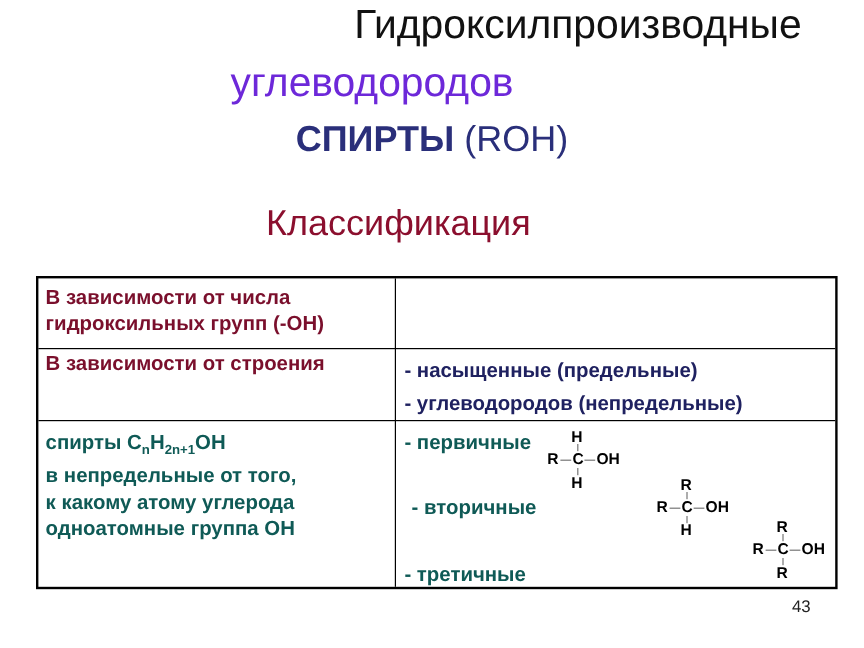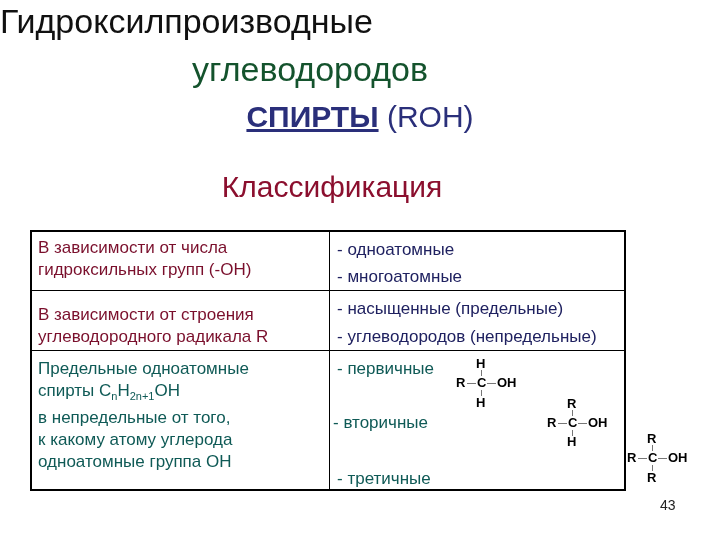--- a/index.html
+++ b/index.html
@@ -1,22 +1,22 @@
 <!DOCTYPE html>
 <html><head>
 <meta charset="utf-8">
 <style>
   html, body { margin:0; padding:0; }
   body { width:720px; height:540px; background:#ffffff; position:relative; overflow:hidden; font-family:"Liberation Sans", sans-serif; }
-  .title1 { position:absolute; left:0; width:668px; top:2px; text-align:left; font-size:34px; color:#111; }
-  .title2 { position:absolute; left:0; width:620px; top:50px; text-align:center; font-size:34px; color:#14532d; }
+  .title1 { position:absolute; left:0; width:668px; top:2px; text-align:right; font-size:34px; color:#111; }
+  .title2 { position:absolute; left:0; width:620px; top:50px; text-align:center; font-size:34px; color:#6d28d9; }
   .title3 { position:absolute; left:0; width:720px; top:100px; text-align:center; font-size:30px; color:#2a2f7a; }
-  .title3 b { font-weight:bold;text-decoration:underline; }
+  .title3 b { font-weight:bold; }
   .subtitle { position:absolute; left:0; width:664px; top:170px; text-align:center; font-size:30px; color:#8b0f2e; }
-  .tbl { position:absolute; left:30px; top:230px; width:596px; height:261px; border:2px solid #000; box-sizing:border-box; }
+  .tbl { position:absolute; left:30px; top:230px; width:668px; height:261px; border:2px solid #000; box-sizing:border-box;font-weight:bold; }
   .vline { position:absolute; left:297px; top:0; bottom:0; width:1px; background:#000; }
   .hline { position:absolute; left:0; right:0; height:1px; background:#000; }
   .cell { position:absolute; font-size:17px; line-height:22px; }
   .red { color:#7a0f2c; }
   .navy { color:#1f2160; }
   .teal { color:#0f5a56; }
   .chem { position:absolute; font-size:13px; font-weight:bold; color:#000; font-family:"Liberation Sans", sans-serif; }
   .bond-h { position:absolute; height:1px; background:#777; }
   .bond-v { position:absolute; width:1px; background:#777; }
   .pagenum { position:absolute; left:660px; top:497px; font-size:14px; color:#222; }
@@ -32,43 +32,37 @@
 
 <div class="tbl">
   <div class="vline"></div>
   <div class="hline" style="top:58px"></div>
   <div class="hline" style="top:118px"></div>
 
   <div class="cell red" style="left:6px; top:5px;">
     <div>В зависимости от числа</div>
     <div>гидроксильных групп (-OH)</div>
   </div>
-  <div class="cell navy" style="left:305px; top:4px; line-height:27px;">
-    <div>- одноатомные</div>
-    <div>- многоатомные</div>
-  </div>
 
-  <div class="cell red" style="left:6px; top:72px;">
+  <div class="cell red" style="left:6px; top:60px;">
     <div>В зависимости от строения</div>
-    <div>углеводородного радикала R</div>
   </div>
   <div class="cell navy" style="left:305px; top:63px; line-height:28px;">
     <div>- насыщенные (предельные)</div>
     <div>- углеводородов (непредельные)</div>
   </div>
 
   <div class="cell teal" style="left:6px; top:126px;">
-    <div>Предельные одноатомные</div>
     <div><span>спирты C</span><sub>n</sub><span>H</span><sub>2n+1</sub><span>OH</span></div>
     <div>в непредельные от того,</div>
     <div>к какому атому углерода</div>
     <div>одноатомные группа OH</div>
   </div>
   <div class="cell teal" style="left:305px; top:126px;">- первичные</div>
-  <div class="cell teal" style="left:301px; top:180px;">- вторичные</div>
+  <div class="cell teal" style="left:311px; top:180px;">- вторичные</div>
   <div class="cell teal" style="left:305px; top:236px;text-align:center;">- третичные</div>
 </div>
 
 <div>
   <div class="chem" style="left:476px; top:356px;">H</div>
   <div class="chem" style="left:456px; top:375px;">R</div>
   <div class="chem" style="left:477px; top:375px;">C</div>
   <div class="chem" style="left:497px; top:375px;">OH</div>
   <div class="chem" style="left:476px; top:395px;">H</div>
   <div class="bond-h" style="left:467px; top:383px; width:9px;"></div>

